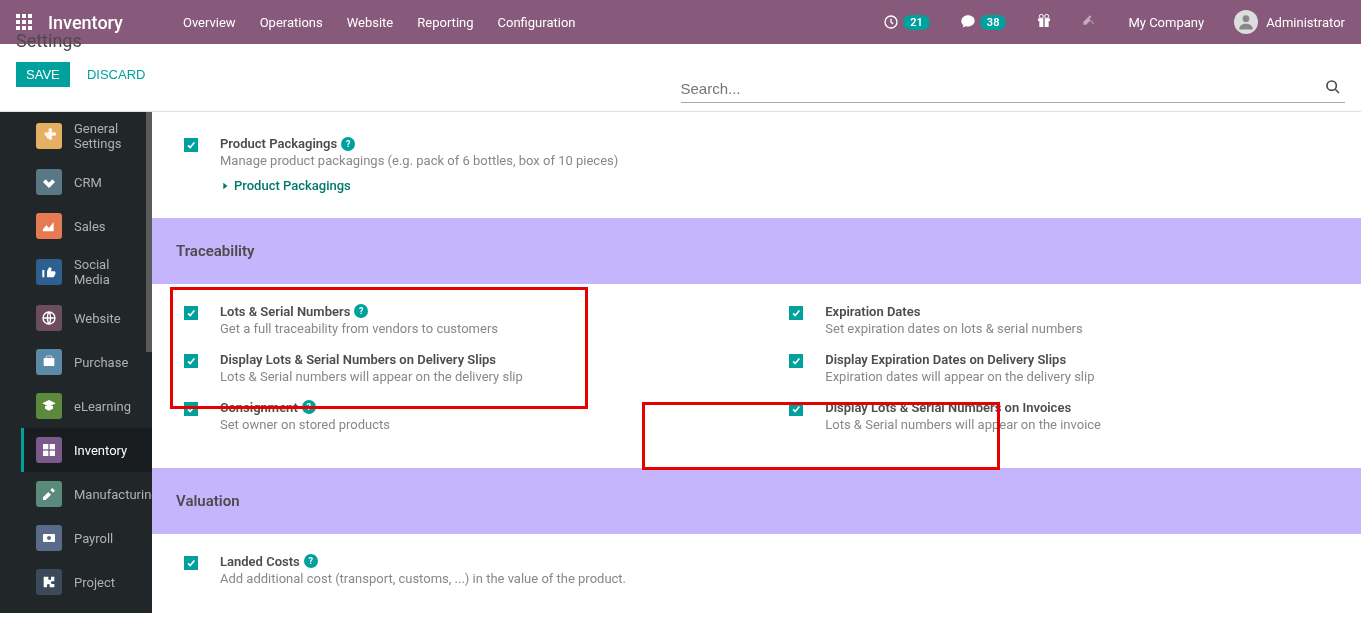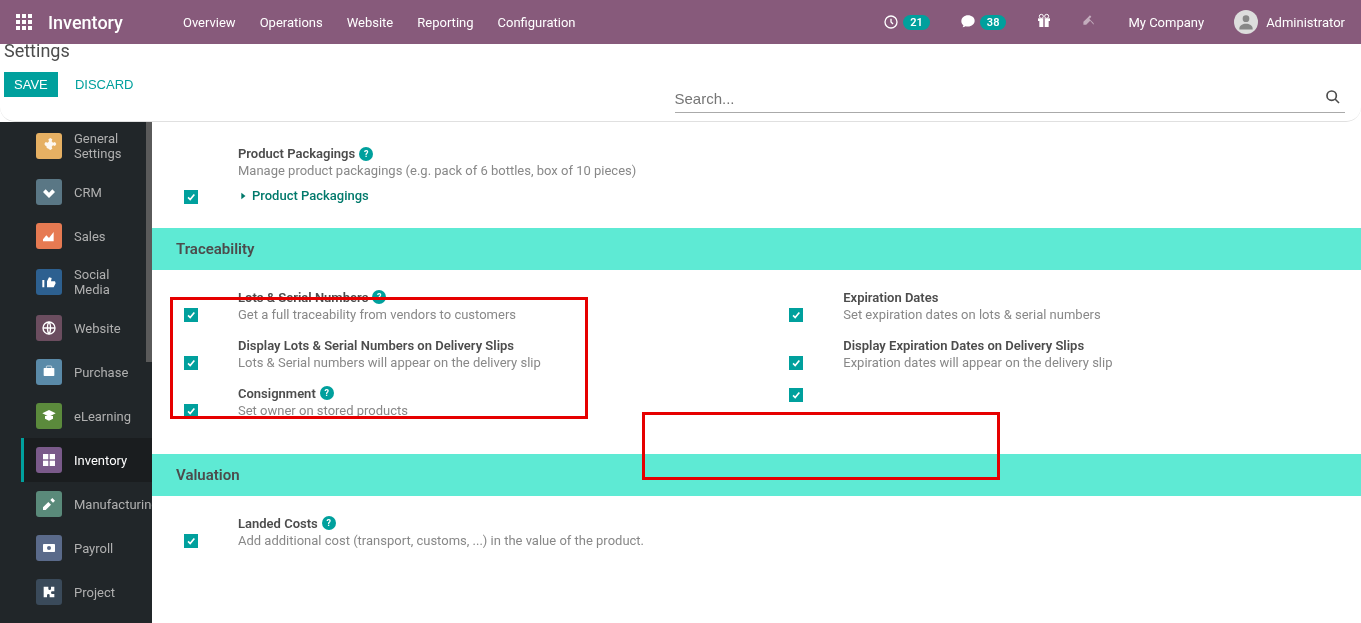--- a/index.html
+++ b/index.html
@@ -12,21 +12,21 @@
 .topbar .menu { display: flex; gap: 0; }
 .topbar .menu a { color: #fff; text-decoration: none; padding: 0 12px; font-size: 13px; cursor: pointer; }
 .topbar .right { margin-left: auto; display: flex; align-items: center; gap: 30px; }
 .topbar .badge-wrap { display: flex; align-items: center; gap: 4px; cursor: pointer; }
 .topbar .badge { background: #00a09d; border-radius: 9px; padding: 1px 7px; font-size: 11px; font-weight: 600; }
 .topbar .company { font-size: 13px; cursor: pointer; }
 .topbar .user { display: flex; align-items: center; gap: 8px; cursor: pointer; }
 .topbar .avatar { width: 24px; height: 24px; border-radius: 50%; background: #ddd; display: flex; align-items: center; justify-content: center; }
 
 
-.controlbar { display: flex; align-items: flex-end; padding: 12px 16px 0 4px; border-bottom: 1px solid #e0e0e0; height: 78px; border-radius: 15px; }
+.controlbar { display: flex; align-items: flex-end; padding: 12px 16px 0 16px; border-bottom: 1px solid #e0e0e0; height: 68px; }
 .controlbar .left { flex: 0 0 50%; }
 .controlbar .title { font-size: 18px; color: #4c4c4c; line-height: 1.2; }
 .controlbar .buttons { margin-top: 10px; margin-bottom: 24px; }
 .btn-save { background: #00a09d; color: #fff; border: none; padding: 5px 10px; font-size: 13px; cursor: pointer; font-weight: 500; }
 .btn-discard { background: none; border: none; color: #00a09d; padding: 5px 10px; font-size: 13px; cursor: pointer; font-weight: 500; margin-left: 4px; }
 .controlbar .right { flex: 1; display: flex; align-items: center; padding-bottom: 8px; }
 .search-wrap { flex: 1; border-bottom: 1px solid #aaa; display: flex; align-items: center; padding: 4px 0; }
 .search-input { flex: 1; border: none; outline: none; font-size: 15px; color: #666; background: transparent; }
 .search-icon { color: #4c4c4c; cursor: pointer; padding: 0 4px; }
 
@@ -37,25 +37,25 @@
 .sidebar-item.active { background: #1a1d1f; border-left-color: #00a09d; color: #fff; }
 .sidebar-item .ic { width: 26px; height: 26px; margin-right: 12px; display: flex; align-items: center; justify-content: center; border-radius: 3px; flex-shrink: 0; }
 .sidebar-scroll { position: absolute; right: 0; top: 0; width: 6px; height: 240px; background: #5a5a5a; }
 
 .content { flex: 1; overflow-y: auto; position: relative; background: #fff; }
 .content::-webkit-scrollbar { width: 14px; }
 .content::-webkit-scrollbar-track { background: #f0f0f0; }
 .content::-webkit-scrollbar-thumb { background: #c0c0c0; }
 
 .section-body { padding: 0 24px; }
-.section-title { background: #5eead4; padding: 12px 24px; font-size: 15px; font-weight: 600; color: #4c4c4c; margin-top: 16px; }
+.section-title { background: #c4b5fd; padding: 24px 24px; font-size: 15px; font-weight: 600; color: #4c4c4c; margin-top: 16px; }
 
 .settings-row { display: flex; gap: 48px; padding: 12px 0; }
 .settings-col { flex: 0 0 48%; }
-.setting { display: flex; align-items: flex-end; gap: 40px; padding: 8px 0 8px 8px; }
+.setting { display: flex; align-items: flex-start; gap: 22px; padding: 8px 0 8px 8px; }
 .setting .cb { flex-shrink: 0; margin-top: 2px; }
 .setting .body { flex: 1; }
 .setting .label { font-weight: 600; color: #4c4c4c; font-size: 13px; display: flex; align-items: center; gap: 4px; }
 .setting .desc { color: #888; font-size: 13px; margin-top: 2px; }
 .setting .link { color: #00796b; font-size: 13px; font-weight: 500; margin-top: 10px; display: inline-flex; align-items: center; gap: 4px; cursor: pointer; }
 .help-icon { width: 14px; height: 14px; background: #00a09d; border-radius: 50%; display: inline-flex; align-items: center; justify-content: center; color: #fff; font-size: 9px; font-weight: bold; cursor: pointer; }
 
 .checkbox { width: 14px; height: 14px; border: 1px solid #00a09d; background: #00a09d; display: inline-flex; align-items: center; justify-content: center; cursor: pointer; }
 .checkbox svg { width: 10px; height: 10px; }
 
@@ -361,20 +361,24 @@
               <div class="desc">Expiration dates will appear on the delivery slip</div>
             </div>
           </div>
           <div class="setting">
             <span class="cb checkbox">
                 <svg viewBox="0 0 24 24" fill="none" stroke="#fff" stroke-width="4">
                   <polyline points="5 13 10 18 20 6"></polyline>
                 </svg>
               </span>
             <div class="body">
+              <div class="label">
+                  <span>Display Lots &amp; Serial Numbers on Invoices</span>
+                </div>
+              <div class="desc">Lots &amp; Serial numbers will appear on the invoice</div>
             </div>
           </div>
         </div>
       </div>
     </div>
 
     <div class="section-title">Valuation</div>
 
     <div class="section-body">
       <div class="settings-row">

